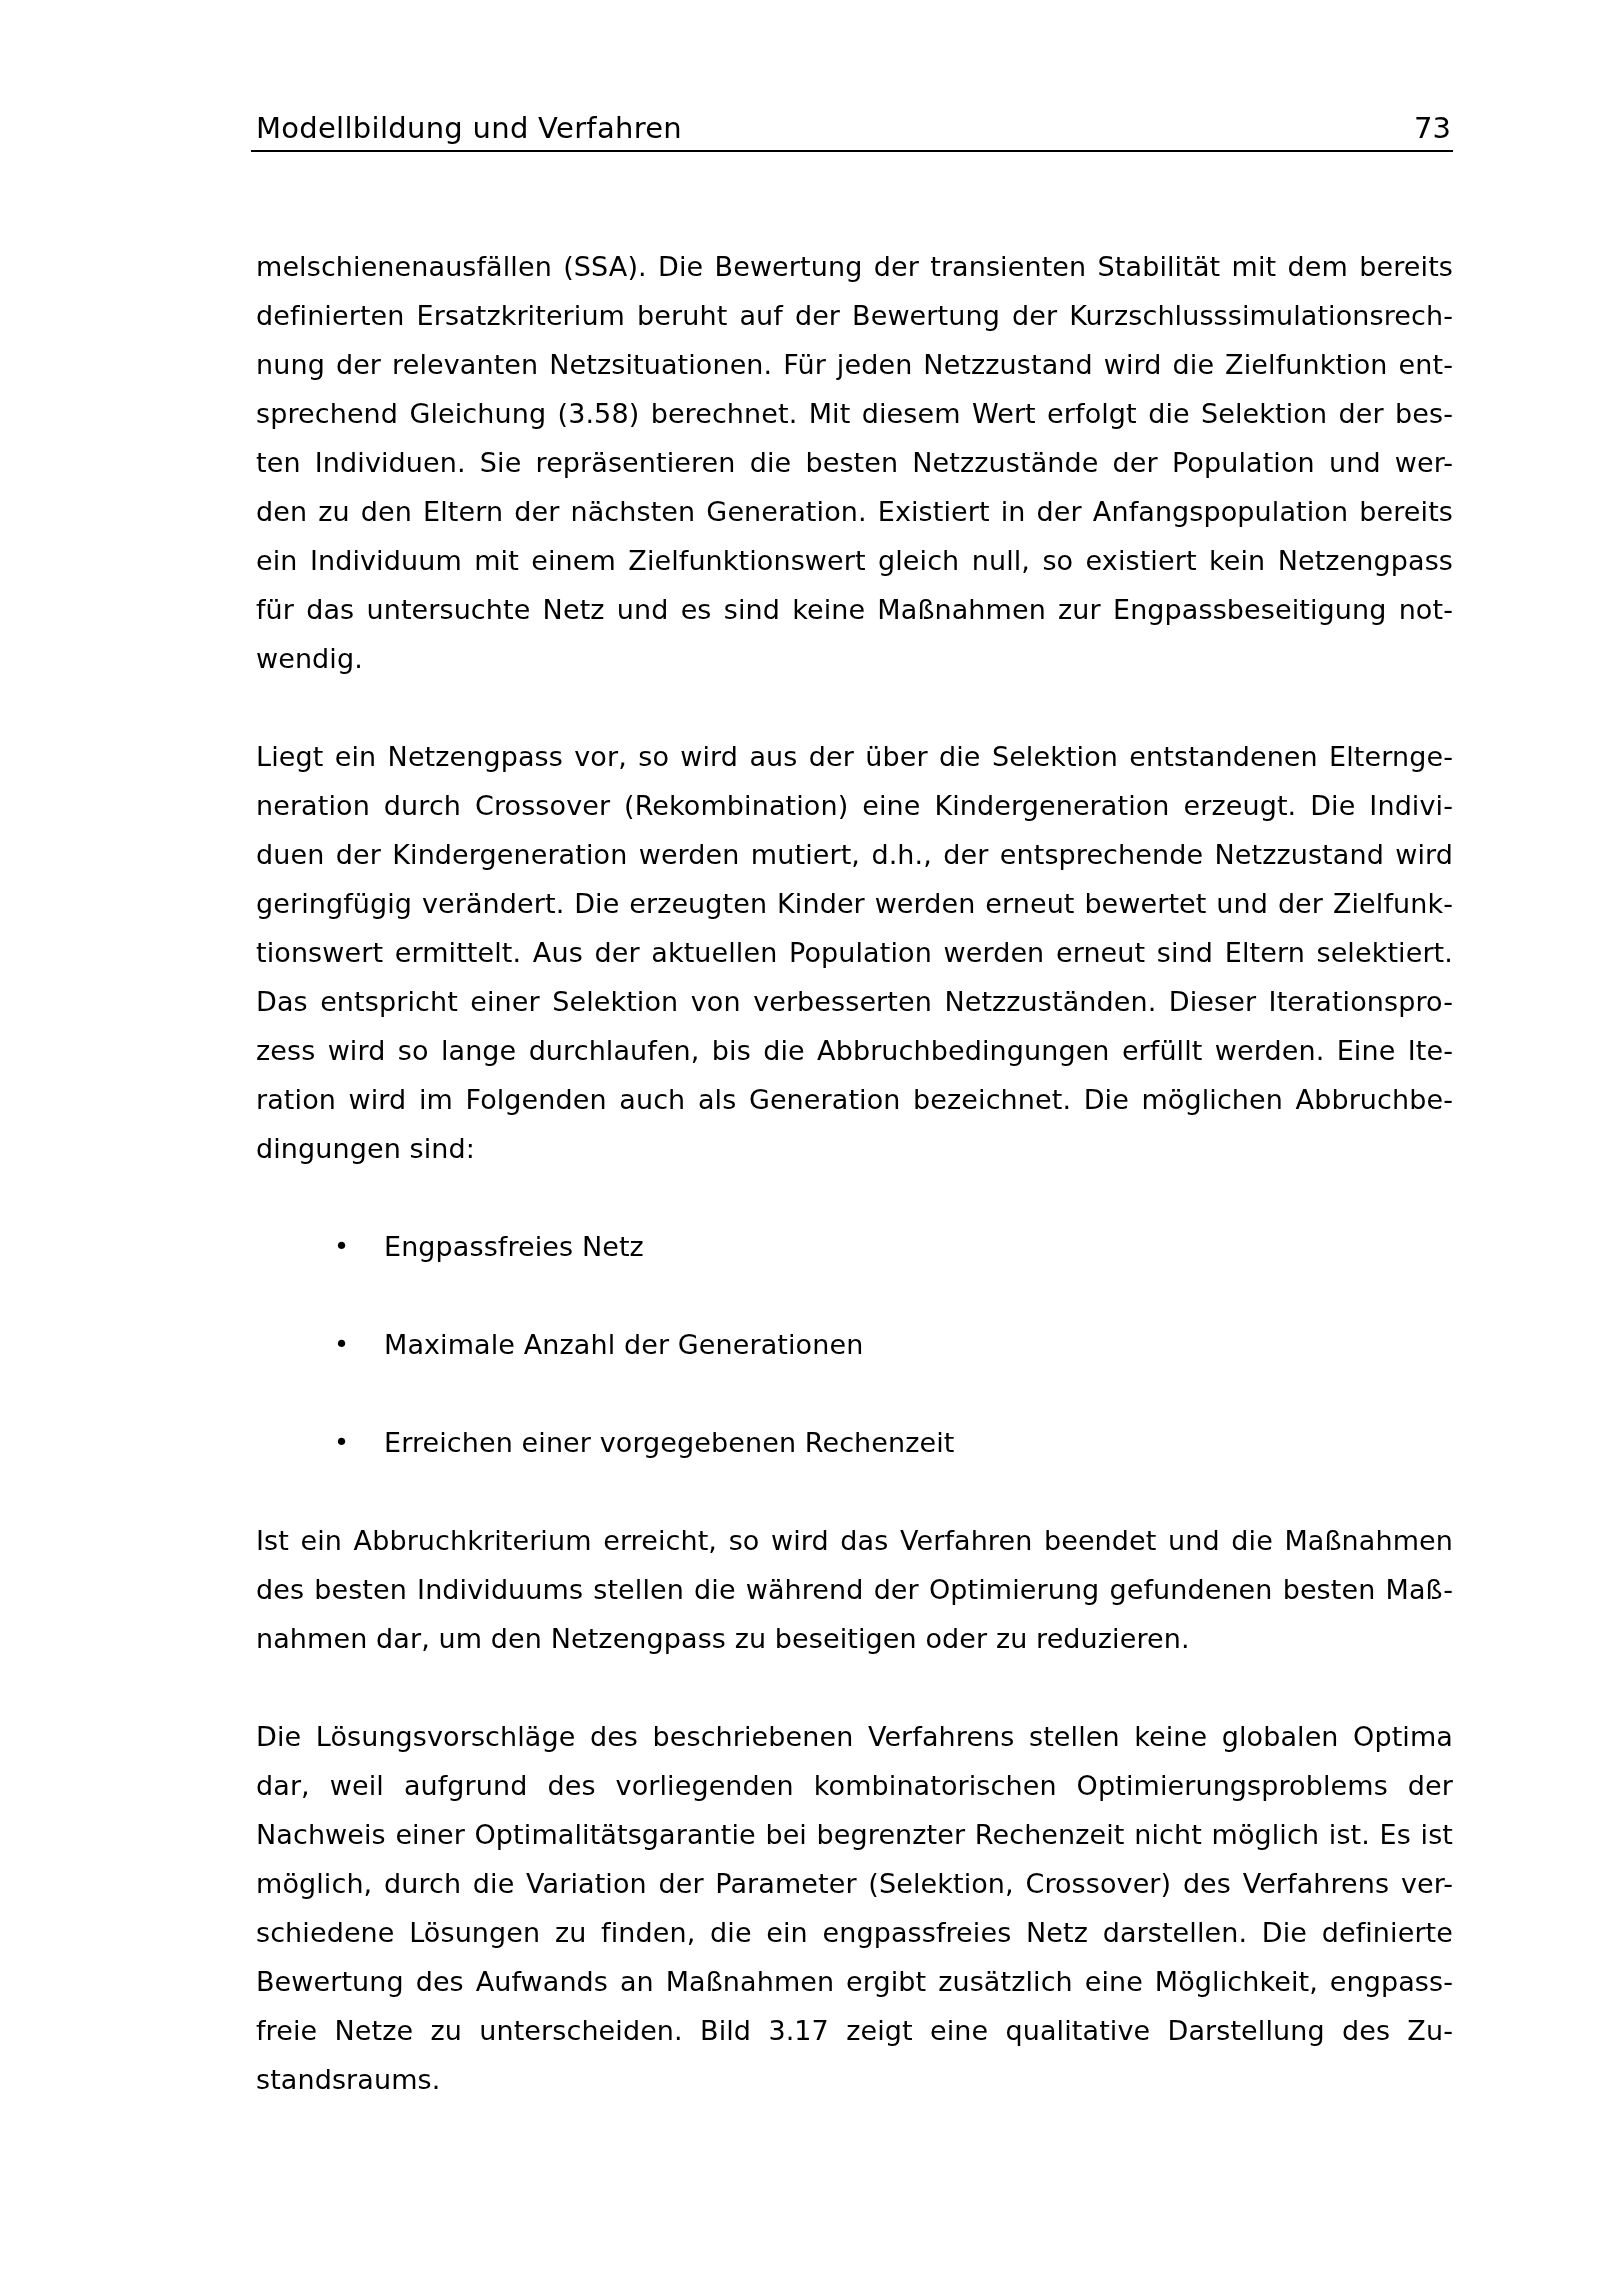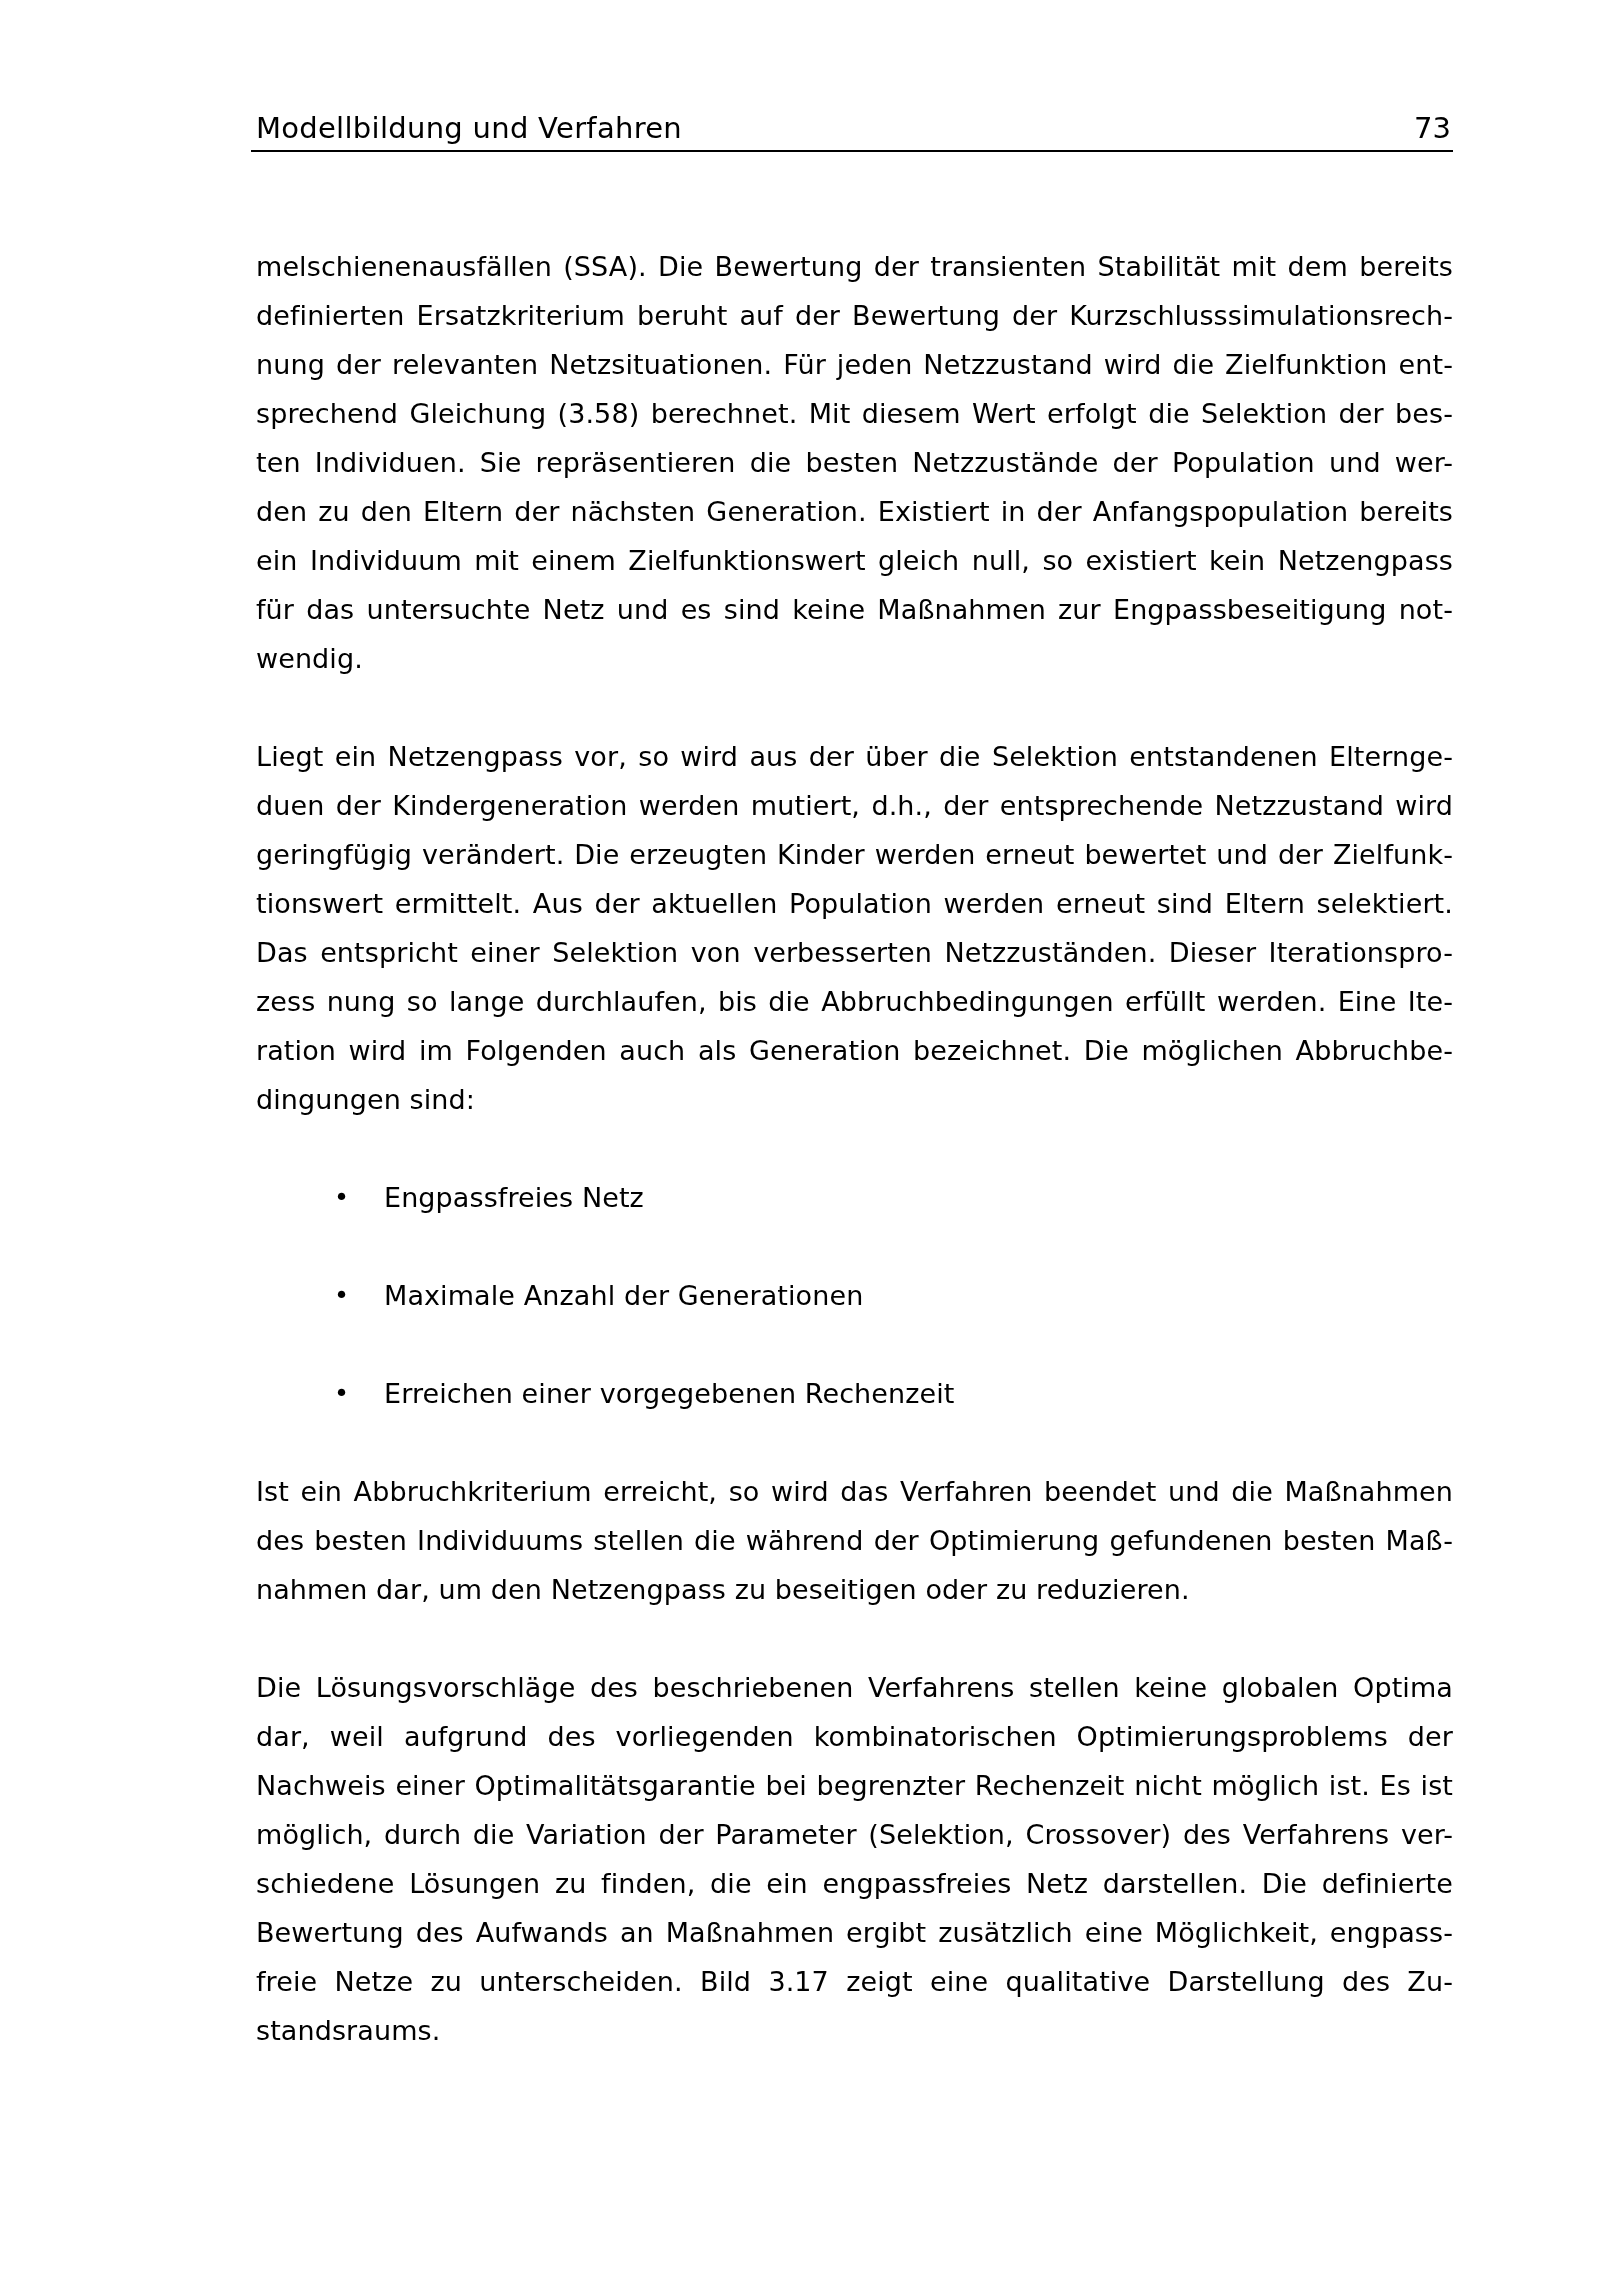--- a/index.html
+++ b/index.html
@@ -98,25 +98,26 @@
     <span class="line">sprechend Gleichung (3.58) berechnet. Mit diesem Wert erfolgt die Selektion der bes-</span>
     <span class="line">ten Individuen. Sie repräsentieren die besten Netzzustände der Population und wer-</span>
     <span class="line">den zu den Eltern der nächsten Generation. Existiert in der Anfangspopulation bereits</span>
     <span class="line">ein Individuum mit einem Zielfunktionswert gleich null, so existiert kein Netzengpass</span>
     <span class="line">für das untersuchte Netz und es sind keine Maßnahmen zur Engpassbeseitigung not-</span>
     <span class="line last">wendig.</span>
   </p>
 
   <p class="para">
     <span class="line">Liegt ein Netzengpass vor, so wird aus der über die Selektion entstandenen Elternge-</span>
+    <span class="line">neration durch Crossover (Rekombination) eine Kindergeneration erzeugt. Die Indivi-</span>
     <span class="line">duen der Kindergeneration werden mutiert, d.h., der entsprechende Netzzustand wird</span>
     <span class="line">geringfügig verändert. Die erzeugten Kinder werden erneut bewertet und der Zielfunk-</span>
     <span class="line">tionswert ermittelt. Aus der aktuellen Population werden erneut sind Eltern selektiert.</span>
     <span class="line">Das entspricht einer Selektion von verbesserten Netzzuständen. Dieser Iterationspro-</span>
-    <span class="line">zess nung so lange durchlaufen, bis die Abbruchbedingungen erfüllt werden. Eine Ite-</span>
+    <span class="line">zess wird so lange durchlaufen, bis die Abbruchbedingungen erfüllt werden. Eine Ite-</span>
     <span class="line">ration wird im Folgenden auch als Generation bezeichnet. Die möglichen Abbruchbe-</span>
     <span class="line last">dingungen sind:</span>
   </p>
 
   <ul class="bullets">
     <li>
       <span class="bullet">•</span>
       <span>Engpassfreies Netz</span>
     </li>
     <li>

